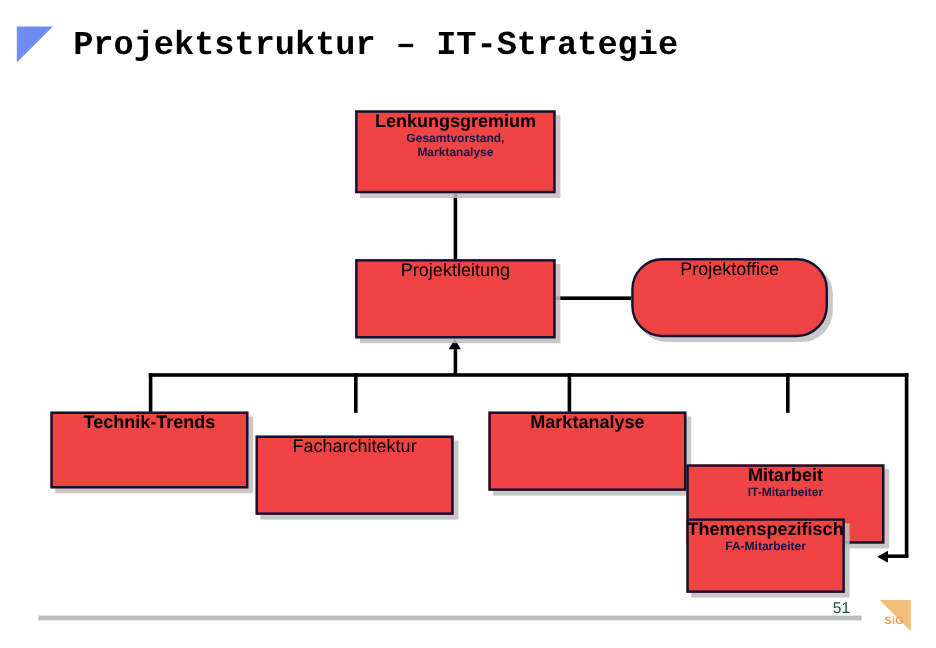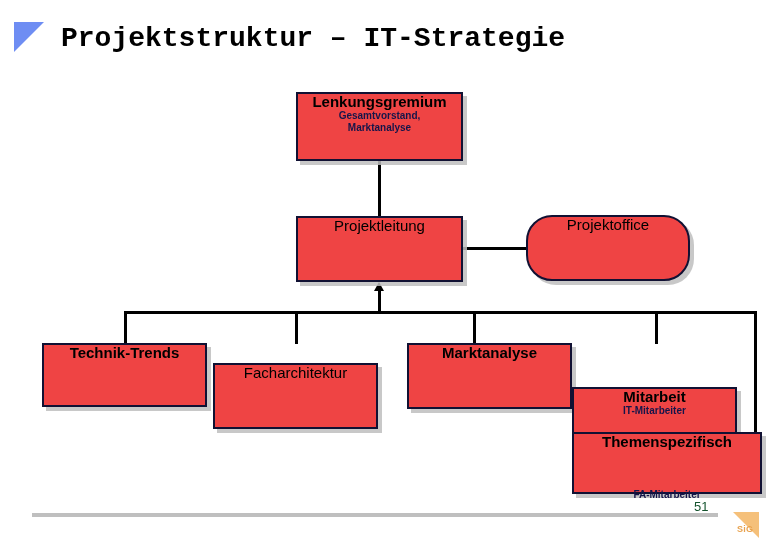--- a/index.html
+++ b/index.html
@@ -78,21 +78,21 @@
   
   .footer-rule{
     position:absolute;left:32px;top:513px;width:686px;height:4px;
     background:#bfbfbf;
   }
   .page-num{
     position:absolute;left:694px;top:499px;
     font-size:13px;color:#14532d;
   }
   .sig-logo{
-    position:absolute;left:731px;top:500px;width:28px;height:28px;margin-top:12px;
+    position:absolute;left:731px;top:500px;width:28px;height:28px;
   }
   .sig-logo .tri2{
     position:absolute;right:0;top:0;
     width:0;height:0;
     border-right:26px solid #f5c07a;
     border-bottom:26px solid transparent;
   }
   .sig-logo .sig-text{
     position:absolute;left:6px;top:12px;
     font-size:9px;color:#e8a24e;font-weight:bold;
@@ -151,21 +151,21 @@
 
   <div class="node" style="left:397px;top:343px;width:165px;height:66px;margin-left:10px;">
     <div class="ttl">Marktanalyse</div>
   </div>
 
   <div class="node" style="left:572px;top:343px;width:165px;height:66px;margin-top:44px;">
     <div class="ttl">Mitarbeit</div>
     <div class="sub">IT-Mitarbeiter</div>
   </div>
 
-  <div class="node" style="left:572px;top:432px;width:190px;height:62px;gap:39px;">
+  <div class="node" style="left:572px;top:432px;width:132px;height:62px;">
     <div class="ttl">Themenspezifisch</div>
     <div class="sub">FA-Mitarbeiter</div>
   </div>
 
   <div class="footer-rule"></div>
   <div class="page-num">51</div>
   <div class="sig-logo">
     <div class="tri2"></div>
     <div class="sig-text">SiG</div>
   </div>

